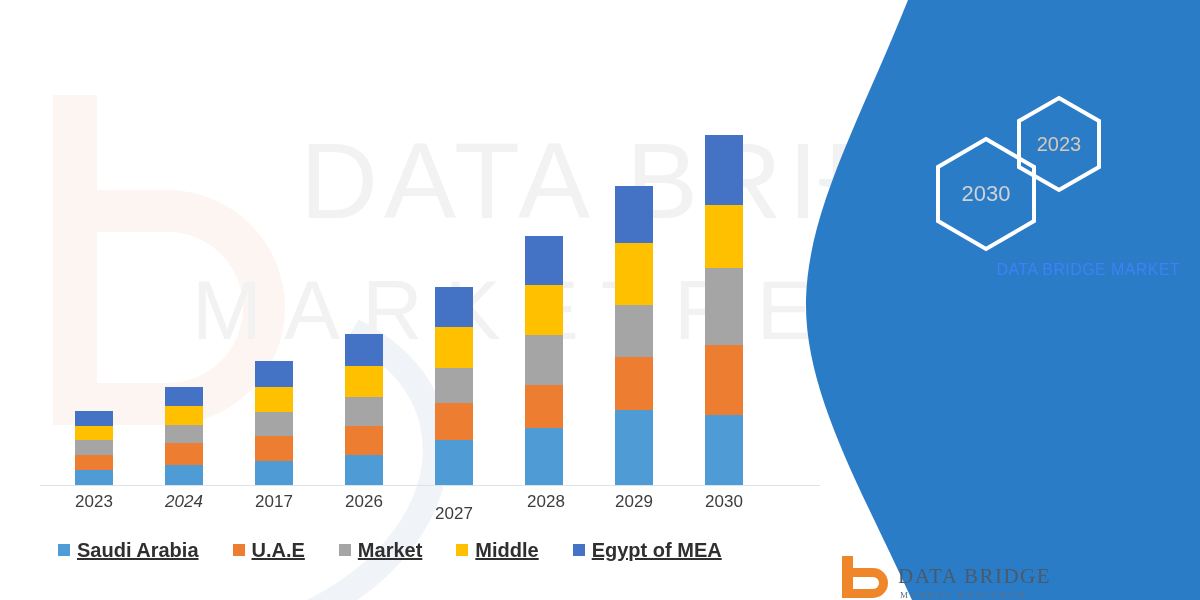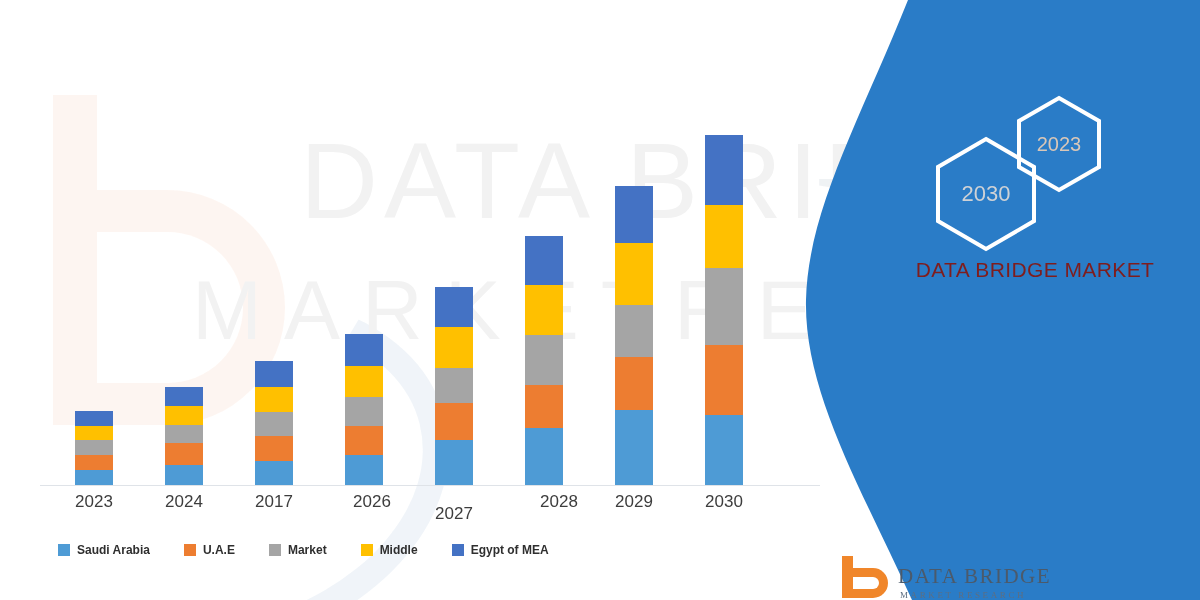--- a/index.html
+++ b/index.html
@@ -125,23 +125,24 @@
   .legend-item {
     display: flex;
     align-items: center;
     margin-right: 34px;
   }
   .legend-swatch {
     width: 12px; height: 12px;
     margin-right: 7px;
   }
   .legend-label {
-    font-size: 12px;
+    font-size: 20px;
     color: #2f2f2f;
     font-weight: 600;
+    text-decoration: underline;
   }
 
   
   #right-panel {
     position: absolute;
     right: 0; top: 0;
     width: 400px; height: 600px;
     overflow: hidden;
   }
   #right-bg {
@@ -175,23 +176,23 @@
     font-size: 22px;
   }
   #hex-2030 { left: 932px; top: 135px; width: 108px; height: 118px; }
   #hex-2023 { left: 1013px; top: 94px; width: 92px; height: 100px; }
   #hex-2023 span { font-size: 20px; color: #d9c7b8; }
 
   #dbmr-brand {
     position: absolute;
     left: 890px; top: 255px;
     width: 290px;
-    text-align: center;
-    color: #7f1d1d;
-    font-size: 21px;
+    text-align: right;
+    color: #3b82f6;
+    font-size: 16px;
     line-height: 29px;
     letter-spacing: .4px;
   }
 
   
   #wm-R {
     position: absolute;
     left: 812px; top: 115px;
     font-size: 250px;
     color: #eceff2;
@@ -322,25 +323,25 @@
           <div class="seg" title="Rest of MEA 2030" style="height: 70px; background: rgb(68, 114, 196);"></div>
           <div class="seg" title="Israel 2030" style="height: 63px; background: rgb(255, 192, 0);"></div>
           <div class="seg" title="Egypt 2030" style="height: 77px; background: rgb(165, 165, 165);"></div>
           <div class="seg" title="U.A.E 2030" style="height: 70px; background: rgb(237, 125, 49);"></div>
           <div class="seg" title="Saudi Arabia 2030" style="height: 70px; background: rgb(78, 155, 213);"></div>
         </div>
       </div>
 
     <div id="x-labels">
         <div class="x-label" style="left: 19px;">2023</div>
-        <div class="x-label" style="left: 109px;">2024</div>
+        <div class="x-label" style="left: 109px; font-style: italic;">2024</div>
         <div class="x-label" style="left: 199px;">2017</div>
-        <div class="x-label" style="left: 297px;">2026</div>
+        <div class="x-label" style="left: 289px;">2026</div>
         <div class="x-label" style="left: 379px; margin-top: 12px;">2027</div>
-        <div class="x-label" style="left: 484px;">2028</div>
+        <div class="x-label" style="left: 471px;">2028</div>
         <div class="x-label" style="left: 559px;">2029</div>
         <div class="x-label" style="left: 649px;">2030</div>
       </div>
 
     <div id="legend">
         <div class="legend-item">
           <span class="legend-swatch" style="background: rgb(78, 155, 213);"></span>
           <span class="legend-label">Saudi Arabia</span>
         </div>
         <div class="legend-item">

